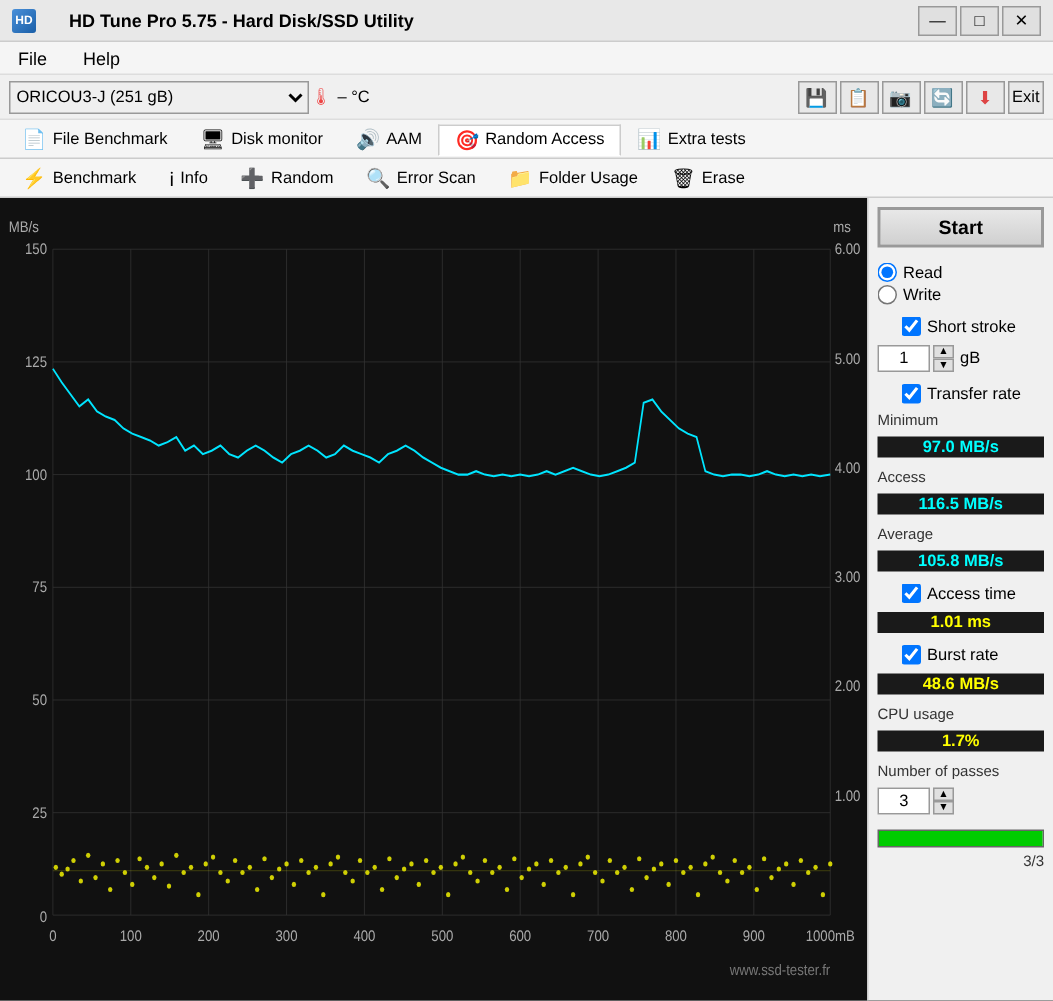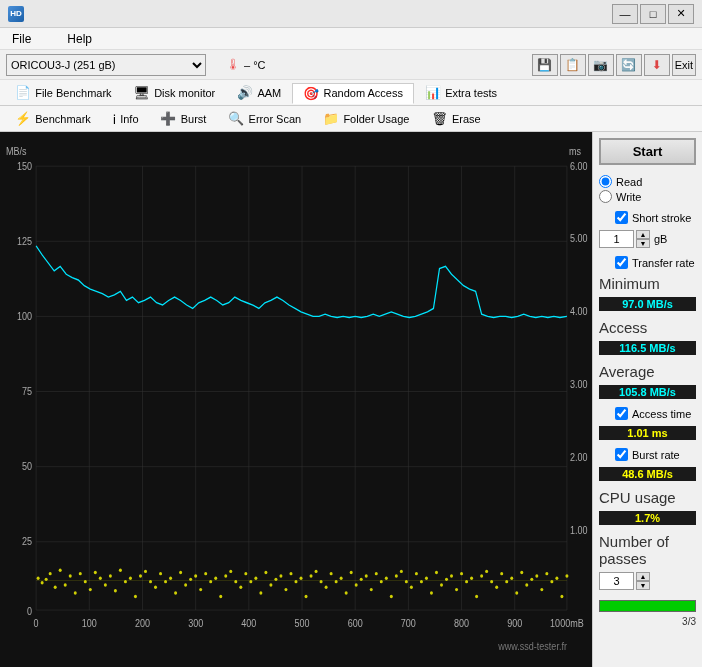--- a/index.html
+++ b/index.html
@@ -6,54 +6,54 @@
     body { font-family: 'Segoe UI', Tahoma, sans-serif; font-size: 12px; background: #f0f0f0; width: 702px; height: 667px; overflow: hidden; }
     
     
     .title-bar { background: #e8e8e8; border-bottom: 1px solid #ccc; display: flex; align-items: center; justify-content: space-between; padding: 4px 8px; height: 28px; }
     .title-bar-left { display: flex; align-items: center; gap: 22px; font-size: 12px; font-weight: bold; }
     .title-bar-icon { width: 16px; height: 16px; background: linear-gradient(135deg, #4a90d9, #1a5fa8); border-radius: 2px; display: flex; align-items: center; justify-content: center; color: white; font-size: 8px; }
     .title-bar-controls { display: flex; gap: 2px; }
     .title-btn { width: 26px; height: 20px; border: 1px solid #999; background: #e0e0e0; cursor: pointer; font-size: 11px; display: flex; align-items: center; justify-content: center; }
     
     
-    .menu-bar { background: #f5f5f5; border-bottom: 1px solid #ddd; padding: 2px 4px; display: flex; gap: 20px; height: 22px; align-items: center; }
+    .menu-bar { background: #f5f5f5; border-bottom: 1px solid #ddd; padding: 2px 4px; display: flex; gap: 8px; height: 22px; align-items: center; }
     .menu-item { padding: 2px 8px; cursor: pointer; font-size: 12px; }
     
     
-    .toolbar { background: #f0f0f0; border-bottom: 1px solid #ddd; padding: 3px 6px; display: flex; align-items: center; gap: 20px; height: 30px; }
+    .toolbar { background: #f0f0f0; border-bottom: 1px solid #ddd; padding: 3px 6px; display: flex; align-items: center; gap: 1px; height: 30px; }
     .drive-select { width: 200px; height: 22px; font-size: 11px; border: 1px solid #999; }
     .temp-display { display: flex; align-items: center; gap: 4px; font-size: 11px; }
     .toolbar-icons { display: flex; gap: 2px; margin-left: auto; }
     .toolbar-icon-btn { width: 26px; height: 22px; border: 1px solid #999; background: #e8e8e8; display: flex; align-items: center; justify-content: center; cursor: pointer; font-size: 12px; }
     .exit-btn { padding: 2px 2px; border: 1px solid #999; background: #e8e8e8; cursor: pointer; font-size: 11px; height: 22px; }
     
     
     .tabs-row { background: #f5f5f5; border-bottom: 1px solid #ccc; display: flex; align-items: center; padding: 0 4px; height: 26px; }
     .tab-item { display: flex; align-items: center; gap: 4px; padding: 2px 10px; cursor: pointer; font-size: 11px; border: 1px solid transparent; }
     .tab-item.active { background: #fff; border: 1px solid #ccc; border-bottom: 1px solid #fff; margin-bottom: -1px; }
     .tab-icon { font-size: 13px; }
     
     
     .main-content { display: flex; height: calc(667px - 28px - 22px - 30px - 26px - 26px); }
     
     
     .chart-area { flex: 1; background: #1a1a1a; position: relative; overflow: hidden; min-height: 0; }
     
     
-    .right-panel { width: 110px; background: #f0f0f0; border-left: 1px solid #ccc; padding: 6px; display: flex; flex-direction: column; gap: 4px; overflow-y: auto; }
+    .right-panel { width: 124px; background: #f0f0f0; border-left: 1px solid #ccc; padding: 6px; display: flex; flex-direction: column; gap: 4px; overflow-y: auto; }
     
     .start-btn { background: linear-gradient(to bottom, #e8e8e8, #d0d0d0); border: 2px solid #999; padding: 4px 16px; font-size: 13px; font-weight: bold; cursor: pointer; text-align: center; margin-bottom: 6px; }
     
     .radio-group { display: flex; flex-direction: column; gap: 2px; margin-bottom: 4px; }
     .radio-item { display: flex; align-items: flex-end; gap: 4px; font-size: 11px; }
     
     .checkbox-item { display: flex; align-items: center; gap: 4px; font-size: 11px; margin-bottom: 2px; margin-left: 16px; }
     
-    .stat-label { font-size: 15px; color: #333; margin-bottom: 1px; }
+    .stat-label { font-size: 10px; color: #333; margin-bottom: 1px; }
     .stat-value { background: #1a1a1a; color: #ffff00; font-size: 11px; font-weight: bold; text-align: center; padding: 1px 18px; margin-bottom: 4px; }
     .stat-value.cyan { color: #00ffff; }
     
     .spinner-input { display: flex; align-items: center; gap: 2px; margin-bottom: 4px; }
     .spinner-input input { width: 40px; height: 18px; font-size: 11px; text-align: center; border: 1px solid #999; }
     .spinner-arrows { display: flex; flex-direction: column; }
     .spin-btn { width: 14px; height: 9px; border: 1px solid #999; background: #e0e0e0; font-size: 7px; cursor: pointer; display: flex; align-items: center; justify-content: center; line-height: 1; }
     
     .progress-bar-container { height: 12px; background: #333; border: 1px solid #666; margin-top: 2px; }
     .progress-bar-fill { height: 100%; background: #00cc00; }
@@ -69,20 +69,21 @@
     .x-axis-label { fill: #aaa; font-size: 9px; }
     .grid-line { stroke: #333; stroke-width: 0.5; }
     .chart-line-cyan { stroke: #00e5ff; stroke-width: 1.2; fill: none; }
   </style>
 </head>
 <body>
 
 <div class="title-bar">
   <div class="title-bar-left">
     <div class="title-bar-icon">HD</div>
+    <span>HD Tune Pro 5.75 - Hard Disk/SSD Utility</span>
   </div>
   <div class="title-bar-controls">
     <button class="title-btn">—</button>
     <button class="title-btn">□</button>
     <button class="title-btn close">✕</button>
   </div>
 </div>
 
 <div class="menu-bar">
   <span class="menu-item">File</span>
@@ -134,21 +135,21 @@
   <div class="tab-item">
     <span class="tab-icon">⚡</span>
     <span>Benchmark</span>
   </div>
   <div class="tab-item">
     <span class="tab-icon">ℹ</span>
     <span>Info</span>
   </div>
   <div class="tab-item">
     <span class="tab-icon" style="color:red;">➕</span>
-    <span>Burst</span>
+    <span>Random</span>
   </div>
   <div class="tab-item">
     <span class="tab-icon">🔍</span>
     <span>Error Scan</span>
   </div>
   <div class="tab-item">
     <span class="tab-icon">📁</span>
     <span>Folder Usage</span>
   </div>
   <div class="tab-item">

